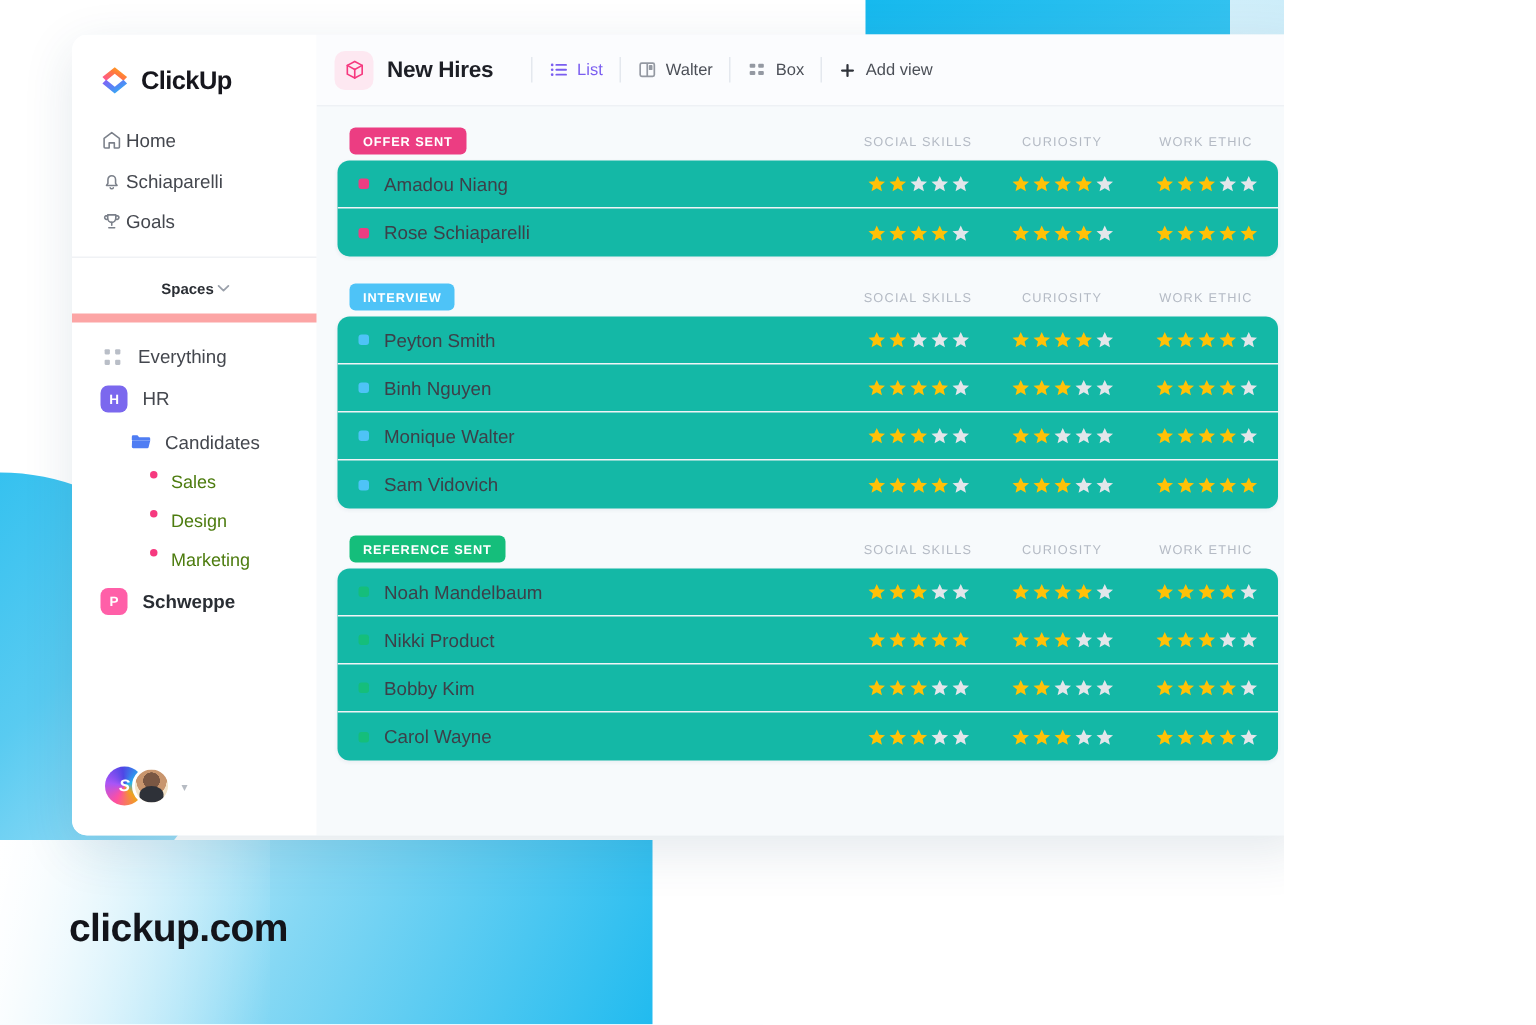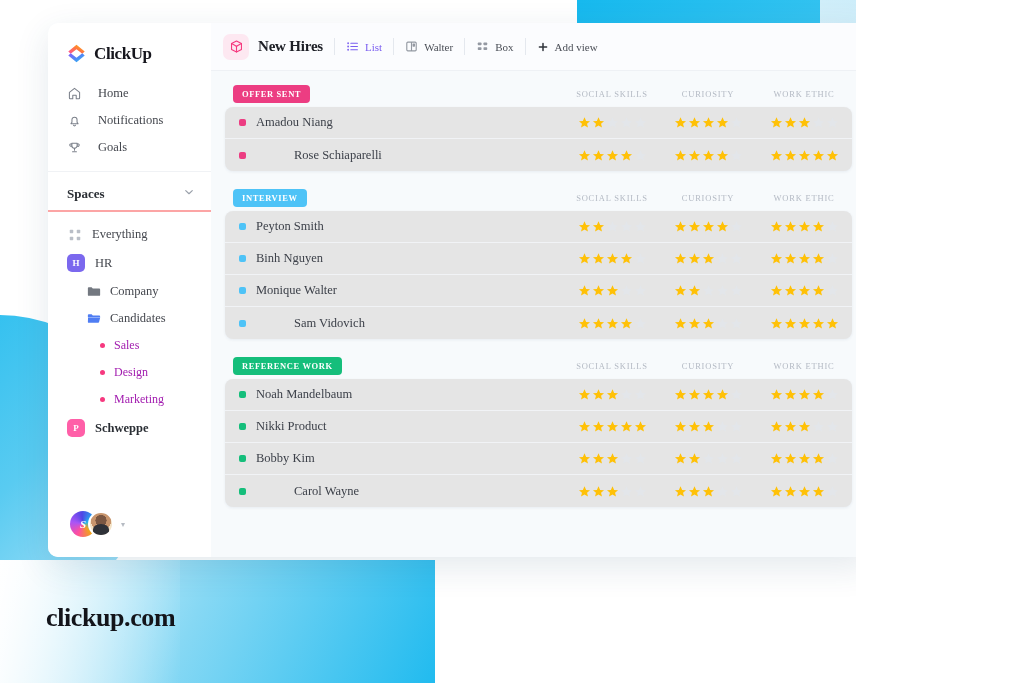--- a/index.html
+++ b/index.html
@@ -12,21 +12,20 @@
     font-family: "Liberation Sans", "DejaVu Sans", sans-serif;
     background: #ffffff;
   }
 
   #stage {
     position: relative;
     width: 856px;
     height: 683px;
     background: #ffffff;
     overflow: hidden;
-    font-family: Liberation Serif, serif;
   }
 
   
   .deco { position: absolute; pointer-events: none; }
 
   .deco-top-right {
     top: 0; left: 577px; width: 447px; height: 200px;
     background: linear-gradient(150deg, #16b9ee 0%, #35c3f0 35%, #9fe0f7 70%, #ffffff 100%);
   }
   .deco-top-right-round {
@@ -82,33 +81,33 @@
     gap: 7px;
     padding: 20px 0 16px 18px;
   }
   .brand-mark { width: 21px; height: 21px; position: relative; flex: 0 0 21px; }
   .brand-name {
     font-size: 17px; font-weight: bold; color: #16161d; letter-spacing: -0.4px;
   }
 
   .nav-top { padding: 0 0 10px 0; border-bottom: 1px solid #f0f2f5; }
   .nav-item {
-    display: flex; align-items: center; gap: 16px;
+    display: flex; align-items: center; gap: 2px;
     padding: 6px 0 6px 19px;
     font-size: 12.5px; color: #44474e;
     cursor: pointer;
   }
   .nav-icon { width: 15px; height: 15px; flex: 0 0 15px; display: flex; align-items: center; justify-content: center; }
   .nav-icon svg { display: block; }
 
   .section-head {
-    display: flex; align-items: center; justify-content: space-between;
+    display: flex; align-items: center; justify-content: center;
     padding: 14px 16px 8px 19px;
-    font-size: 13px; font-weight: bold; color: #2a2e34;
-    border-bottom: 2px solid #fca5a5;
+    font-size: 10px; font-weight: bold; color: #2a2e34;
+    border-bottom: 6px solid #fca5a5;
     cursor: pointer;
   }
 
   .space-list { padding-top: 9px; }
   .space-item {
     display: flex; align-items: center; gap: 10px;
     padding: 6px 0 6px 19px;
     font-size: 12.5px; color: #44474e; cursor: pointer;
   }
   .space-avatar {
@@ -118,23 +117,23 @@
   }
   .space-item.bold { font-weight: bold; color: #2a2e34; }
 
   .folder-item {
     display: flex; align-items: center; gap: 9px;
     padding: 6px 0 6px 38px;
     font-size: 12.5px; color: #44474e; cursor: pointer;
   }
 
   .list-item-row {
-    display: flex; align-items: center; gap: 9px;
+    display: flex; align-items: flex-start; gap: 9px;
     padding: 6px 0 6px 52px;
-    font-size: 12px; color: #a21caf; cursor: pointer;
+    font-size: 12px; color: #4d7c0f; cursor: pointer;
   }
   .dot-small { width: 5px; height: 5px; border-radius: 50%; background: #f6397f; flex: 0 0 5px; }
 
   .sidebar-footer {
     margin-top: auto;
     padding: 0 0 20px 22px;
     display: flex; align-items: center;
   }
   .avatar-stack { display: flex; align-items: center; }
   .avatar-grad {
@@ -174,21 +173,21 @@
     background: #fbfcfe;
     border-bottom: 1px solid #eef1f5;
   }
   .view-badge {
     width: 26px; height: 26px; border-radius: 7px;
     background: #fde8f1; display: flex; align-items: center; justify-content: center;
     flex: 0 0 26px;
   }
   .view-title {
     font-size: 15px; font-weight: bold; color: #1d1f26;
-    margin-left: 9px; letter-spacing: -0.2px;
+    margin-left: 9px; margin-right: 14px; letter-spacing: -0.2px;
   }
   .tb-sep { width: 1px; height: 17px; background: #e4e8ee; margin: 0 11px; }
   .tb-tab {
     display: flex; align-items: center; gap: 6px;
     font-size: 11px; color: #4b4f57; cursor: pointer;
     white-space: nowrap;
   }
   .tb-tab.active { color: #7a5df0; font-weight: normal; }
   .tb-tab .tb-ico { display: flex; align-items: center; }
 
@@ -213,33 +212,33 @@
   }
   .col-headers { display: flex; margin-left: auto; }
   .col-head {
     width: 96px; text-align: center;
     font-size: 8.5px; letter-spacing: 0.8px;
     color: #b4bac4; font-weight: normal;
     white-space: nowrap;
   }
 
   .rows {
-    background: #e5e5e5;
+    background: #14b8a6;
     border-radius: 8px;
     box-shadow: 0 1px 3px rgba(35,60,95,0.07);
     overflow: hidden;
   }
   .row {
     display: flex; align-items: center;
     height: 32px;
     padding-left: 14px;
     border-bottom: 1px solid #f1f3f6;
     cursor: pointer;
   }
-  .row:last-child { border-bottom: none; gap: 38px; }
+  .row:last-child { border-bottom: none; }
   .row-dot { width: 7px; height: 7px; border-radius: 2px; flex: 0 0 7px; margin-right: 10px; }
   .row-name { font-size: 12.5px; color: #3c4049; white-space: nowrap; }
   .row-stars { display: flex; margin-left: auto; }
   .stars-cell {
     width: 96px;
     display: flex; align-items: center; justify-content: center;
     gap: 1px;
   }
   .star { width: 13px; height: 13px; display: block; }
 
@@ -312,21 +311,21 @@
           </span>
           <span>Home</span>
         </div>
         <div class="nav-item">
           <span class="nav-icon">
             <svg viewBox="0 0 20 20" width="15" height="15" fill="none" stroke="#7b808a" stroke-width="1.4" stroke-linecap="round" stroke-linejoin="round">
               <path d="M5.3 14.2 h9.4 l-1.3-1.9 V9 a3.4 3.4 0 0 0-6.8 0 v3.3 Z"></path>
               <path d="M8.6 16.2 a1.5 1.5 0 0 0 2.8 0"></path>
             </svg>
           </span>
-          <span>Notifications</span>
+          <span>Schiaparelli</span>
         </div>
         <div class="nav-item">
           <span class="nav-icon">
             <svg viewBox="0 0 20 20" width="15" height="15" fill="none" stroke="#7b808a" stroke-width="1.4" stroke-linecap="round" stroke-linejoin="round">
               <path d="M6.4 4.3 h7.2 v3.1 a3.6 3.6 0 0 1-7.2 0 Z"></path>
               <path d="M6.4 5.2 H4.5 a1.5 1.5 0 0 0 1.9 2.9"></path>
               <path d="M13.6 5.2 h1.9 a1.5 1.5 0 0 1-1.9 2.9"></path>
               <path d="M10 11 v2.6"></path>
                 <path d="M7.4 15.7 h5.2"></path>
             </svg>
@@ -356,28 +355,20 @@
             </svg>
           </span>
           <span>Everything</span>
         </div>
 
         <div class="space-item">
           <span class="space-avatar" style="background:#7B68EE">H</span>
           <span>HR</span>
         </div>
 
-        <div class="folder-item">
-          <span class="nav-icon">
-            <svg viewBox="0 0 16 14" width="14" height="13" fill="#737880">
-              <path d="M1 3.1a1 1 0 0 1 1-1h3.3l1.3 1.5H14a1 1 0 0 1 1 1v6.3a1 1 0 0 1-1 1H2a1 1 0 0 1-1-1z"></path>
-            </svg>
-          </span>
-          <span>Company</span>
-        </div>
 
         <div class="folder-item">
           <span class="nav-icon">
             <svg viewBox="0 0 16 14" width="14" height="13" fill="#4f7df3">
               <path d="M1 3.1a1 1 0 0 1 1-1h3.3l1.3 1.5H14a1 1 0 0 1 1 1v1.1H1z"></path>
               <path d="M1.2 5.9h13.9l-1.3 5.2a1 1 0 0 1-1 .8H2a1 1 0 0 1-1-1z"></path>
             </svg>
           </span>
           <span>Candidates</span>
         </div>
@@ -833,21 +824,21 @@
                     <svg viewBox="0 0 24 24" class="star">
                       <path d="M12 2.4 L15 9 L22.2 9.6 L16.7 14.3 L18.4 21.3 L12 17.5 L5.6 21.3 L7.3 14.3 L1.8 9.6 L9 9 Z" fill="#FFC107"></path>
                     </svg>
                   </div>
                 </div>
               </div>
             </div>
           </div>
           <div class="group">
             <div class="group-header">
-              <span class="status-chip" style="background: rgb(21, 190, 123);">REFERENCE WORK</span>
+              <span class="status-chip" style="background: rgb(21, 190, 123);">REFERENCE SENT</span>
               <div class="col-headers">
                 <div class="col-head">SOCIAL SKILLS</div>
                 <div class="col-head">CURIOSITY</div>
                 <div class="col-head">WORK ETHIC</div>
               </div>
             </div>
             <div class="rows">
               <div class="row">
                 <span class="row-dot" style="background: rgb(21, 190, 123);"></span>
                 <span class="row-name">Noah Mandelbaum</span>

